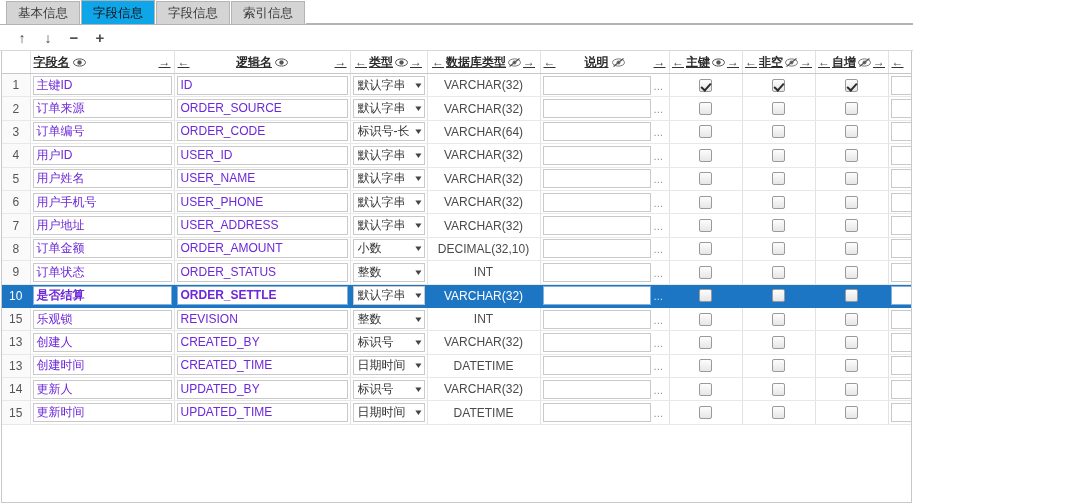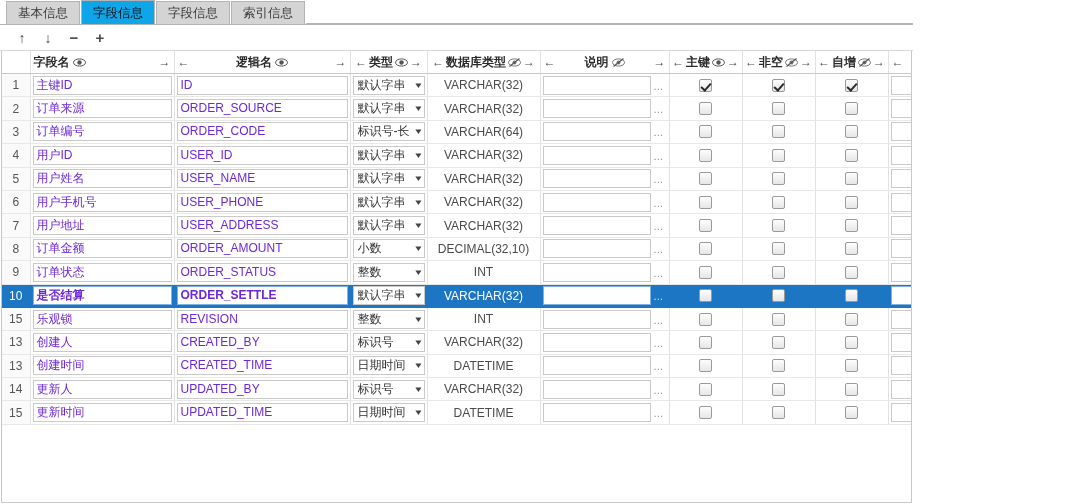--- a/index.html
+++ b/index.html
@@ -79,21 +79,21 @@
     width:1078px;
   }
   table.grid th,table.grid td{
     padding:0;margin:0;
     border-right:1px solid #e2e2e2;
     box-sizing:border-box;
     vertical-align:middle;
   }
 
   
-  thead tr{height:22px;}
+  thead tr{height:22px;text-decoration:underline;}
   thead th{
     height:22px;
     background:#ffffff;
     border-bottom:1px solid #c8c8c8;
     border-right:1px solid #dcdcdc;
     font-weight:bold;
     font-size:12px;
     color:#2b2b2b;
     white-space:nowrap;
     overflow:hidden;

